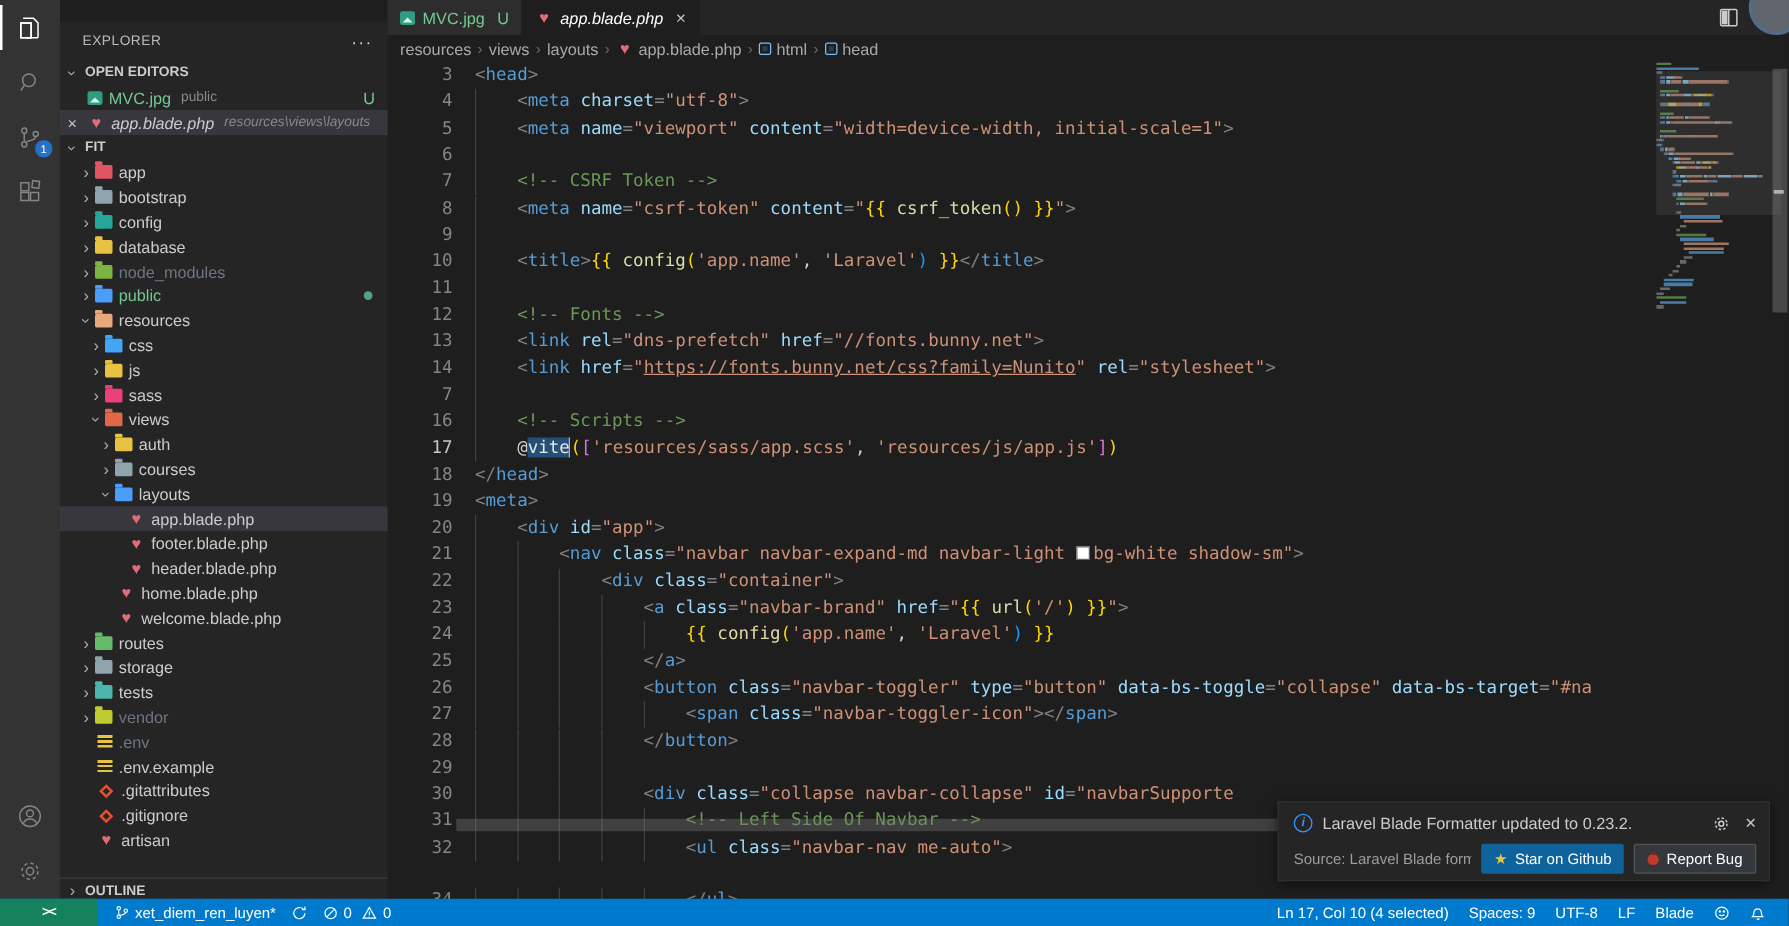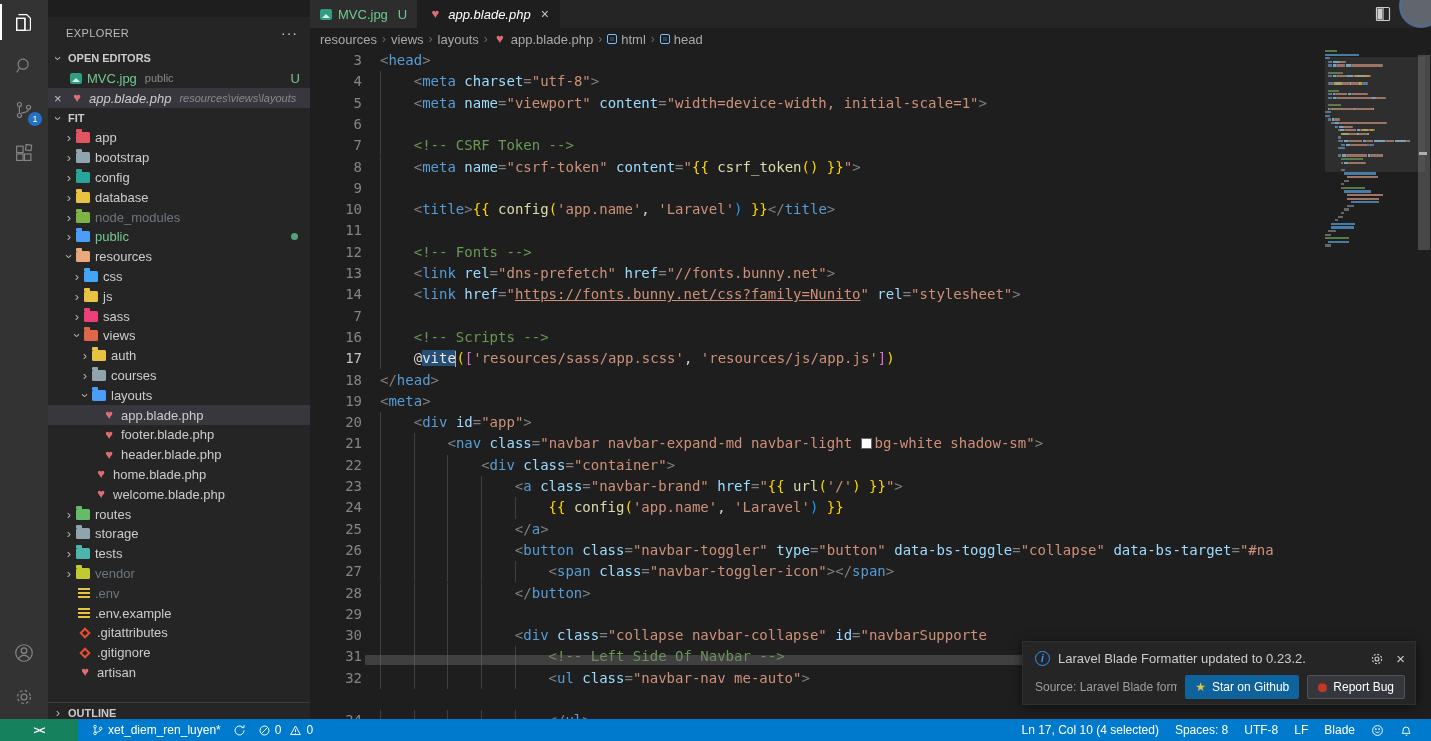--- a/index.html
+++ b/index.html
@@ -776,21 +776,21 @@
         <path d="M8 2.5 14 13H2z"></path>
         <path d="M8 6.5v3.5M8 11.5v.8"></path>
       </svg>
     <span>0</span>
   </div>
   <div id="sb-right">
     <div class="sb-item">
         <span>Ln 17, Col 10 (4 selected)</span>
       </div>
     <div class="sb-item">
-        <span>Spaces: 8</span>
+        <span>Spaces: 9</span>
       </div>
     <div class="sb-item">
         <span>UTF-8</span>
       </div>
     <div class="sb-item">
         <span>LF</span>
       </div>
     <div class="sb-item">
         <span>Blade</span>
       </div>

